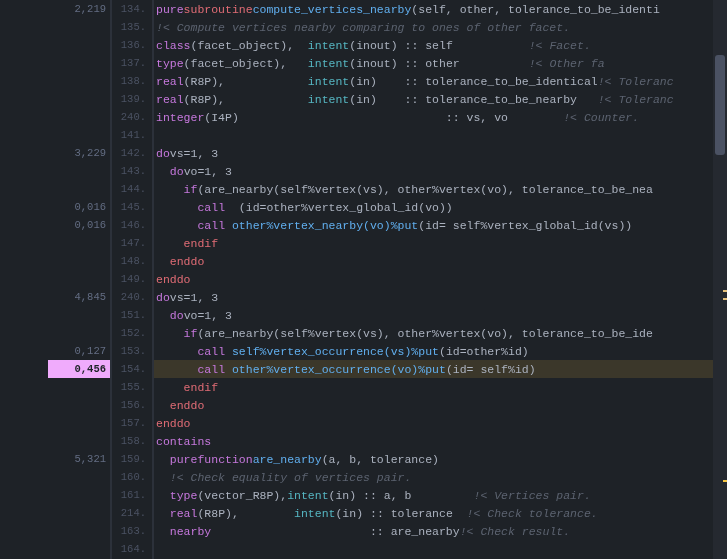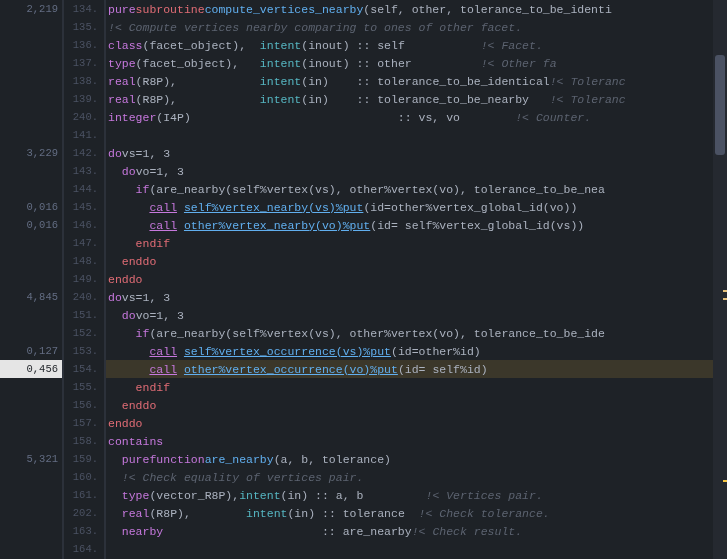--- a/index.html
+++ b/index.html
@@ -13,52 +13,53 @@
       overflow: hidden;
       display: flex;
     }
 
     
     .kw { color: #c678dd; } 
     .kw2 { color: #e06c75; } 
     .fn { color: #61afef; } 
     .cm { color: #5c6370; font-style: italic; text-align: center; }
     .intent { color: #56b6c2; }
-    .und { text-decoration: underline; }
+    .und { }
 
     .main-container {
       display: flex;
       width: 727px;
       height: 559px;
       overflow: hidden;
     }
 
     .left-gutter {
       width: 62px;
       display: flex;
       flex-direction: column;
       background: #1e2227;
       flex-shrink: 0;
+      margin-left: 48px;
     }
 
     .lg-row {
       height: 18px;
       display: flex;
       align-items: center;
       justify-content: flex-end;
       padding-right: 4px;
       color: #636d83;
       font-size: 10.5px;
       flex-shrink: 0;
     }
 
     .lg-row.hl {
-      background: #e5e5e5;
+      background: #f0abfc;
       color: #1e2227;
-      font-weight: normal;
+      font-weight: bold;
     }
 
     .line-num-col {
       width: 40px;
       background: #1e2227;
       flex-shrink: 0;
     }
 
     .ln-row {
       height: 18px;
@@ -199,21 +200,21 @@
       <div class="ln-row">152.</div>
       <div class="ln-row">153.</div>
       <div class="ln-row">154.</div>
       <div class="ln-row">155.</div>
       <div class="ln-row">156.</div>
       <div class="ln-row">157.</div>
       <div class="ln-row">158.</div>
       <div class="ln-row">159.</div>
       <div class="ln-row">160.</div>
       <div class="ln-row">161.</div>
-      <div class="ln-row">202.</div>
+      <div class="ln-row">214.</div>
       <div class="ln-row">163.</div>
       <div class="ln-row">164.</div>
       <div class="ln-row">165.</div>
     </div>
 
   <div class="sep2"></div>
 
   <div class="code-col" id="cc">
       <div class="c-row"><span class="kw">pure</span> <span class="kw2">subroutine</span> <span class="fn">compute_vertices_nearby</span>(self, other, tolerance_to_be_identi</div>
       <div class="c-row">
@@ -221,21 +222,21 @@
       </div>
       <div class="c-row"><span class="kw">class</span>(facet_object), &nbsp; <span class="intent">intent</span>(inout) :: self &nbsp;&nbsp;&nbsp;&nbsp;&nbsp;&nbsp;&nbsp;&nbsp;&nbsp;&nbsp; <span class="cm">!&lt; Facet.</span></div>
       <div class="c-row"><span class="kw">type</span>(facet_object), &nbsp;&nbsp; <span class="intent">intent</span>(inout) :: other &nbsp;&nbsp;&nbsp;&nbsp;&nbsp;&nbsp;&nbsp;&nbsp;&nbsp; <span class="cm">!&lt; Other fa</span></div>
       <div class="c-row"><span class="kw">real</span>(R8P), &nbsp;&nbsp;&nbsp;&nbsp;&nbsp;&nbsp;&nbsp;&nbsp;&nbsp;&nbsp;&nbsp; <span class="intent">intent</span>(in) &nbsp;&nbsp; :: tolerance_to_be_identical <span class="cm">!&lt; Toleranc</span></div>
       <div class="c-row"><span class="kw">real</span>(R8P), &nbsp;&nbsp;&nbsp;&nbsp;&nbsp;&nbsp;&nbsp;&nbsp;&nbsp;&nbsp;&nbsp; <span class="intent">intent</span>(in) &nbsp;&nbsp; :: tolerance_to_be_nearby &nbsp;&nbsp;<span class="cm">!&lt; Toleranc</span></div>
       <div class="c-row"><span class="kw">integer</span>(I4P) &nbsp;&nbsp;&nbsp;&nbsp;&nbsp;&nbsp;&nbsp;&nbsp;&nbsp;&nbsp;&nbsp;&nbsp;&nbsp;&nbsp;&nbsp;&nbsp;&nbsp;&nbsp;&nbsp;&nbsp;&nbsp;&nbsp;&nbsp;&nbsp;&nbsp;&nbsp;&nbsp;&nbsp;&nbsp;:: vs, vo &nbsp;&nbsp;&nbsp;&nbsp;&nbsp;&nbsp;&nbsp; <span class="cm">!&lt; Counter.</span></div>
       <div class="c-row"></div>
       <div class="c-row"><span class="kw">do</span> vs=1, 3</div>
       <div class="c-row">&nbsp;&nbsp;<span class="kw">do</span> vo=1, 3</div>
       <div class="c-row">&nbsp;&nbsp;&nbsp;&nbsp;<span class="kw">if</span> (are_nearby(self%vertex(vs), other%vertex(vo), tolerance_to_be_nea</div>
-      <div class="c-row">&nbsp;&nbsp;&nbsp;&nbsp;&nbsp;&nbsp;<span class="kw und">call</span>&nbsp; <span class="fn und">self%vertex_nearby(vs)%put</span>(id=other%vertex_global_id(vo))</div>
+      <div class="c-row">&nbsp;&nbsp;&nbsp;&nbsp;&nbsp;&nbsp;<span class="kw und">call</span>&nbsp; (id=other%vertex_global_id(vo))</div>
       <div class="c-row">&nbsp;&nbsp;&nbsp;&nbsp;&nbsp;&nbsp;<span class="kw und">call</span>&nbsp; <span class="fn und">other%vertex_nearby(vo)%put</span>(id= self%vertex_global_id(vs))</div>
       <div class="c-row">&nbsp;&nbsp;&nbsp;&nbsp;<span class="kw2">endif</span></div>
       <div class="c-row">&nbsp;&nbsp;<span class="kw2">enddo</span></div>
       <div class="c-row">
         <span class="kw2">enddo</span>
       </div>
       <div class="c-row"><span class="kw">do</span> vs=1, 3</div>
       <div class="c-row">&nbsp;&nbsp;<span class="kw">do</span> vo=1, 3</div>
       <div class="c-row">&nbsp;&nbsp;&nbsp;&nbsp;<span class="kw">if</span> (are_nearby(self%vertex(vs), other%vertex(vo), tolerance_to_be_ide</div>
       <div class="c-row">&nbsp;&nbsp;&nbsp;&nbsp;&nbsp;&nbsp;<span class="kw und">call</span>&nbsp; <span class="fn und">self%vertex_occurrence(vs)%put</span>(id=other%id)</div>

